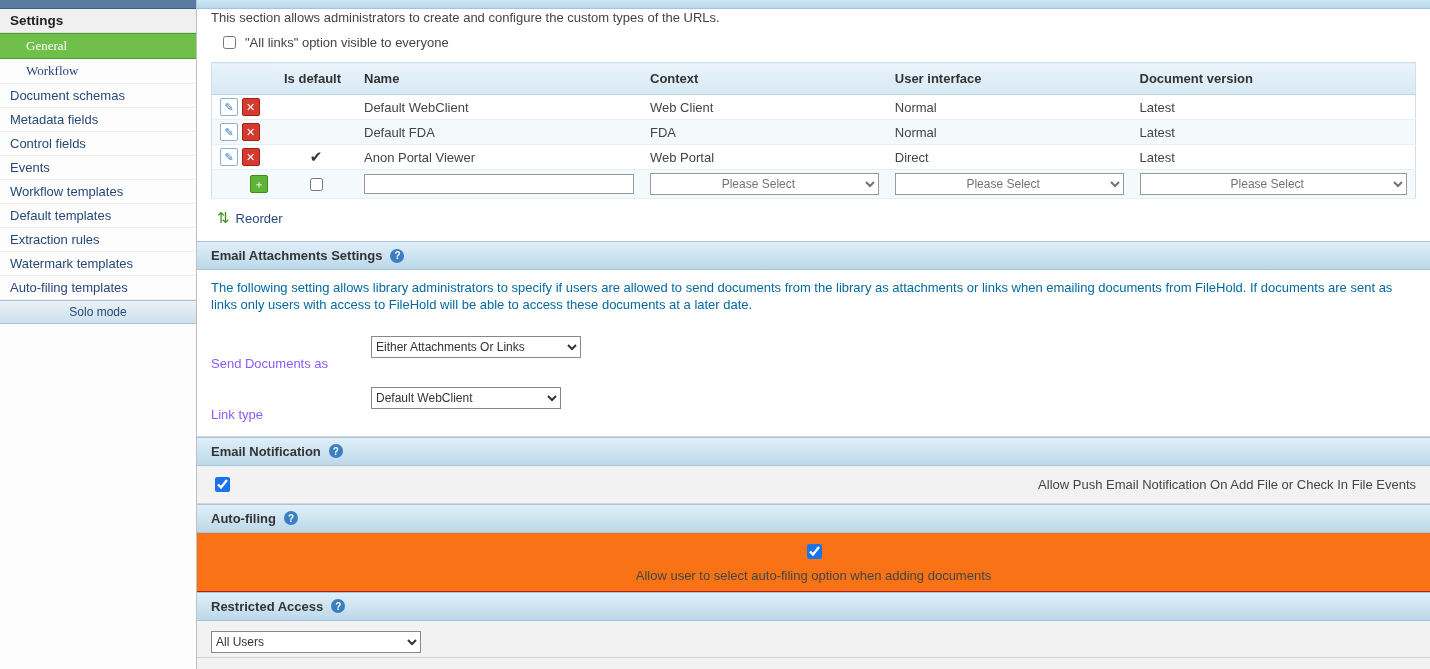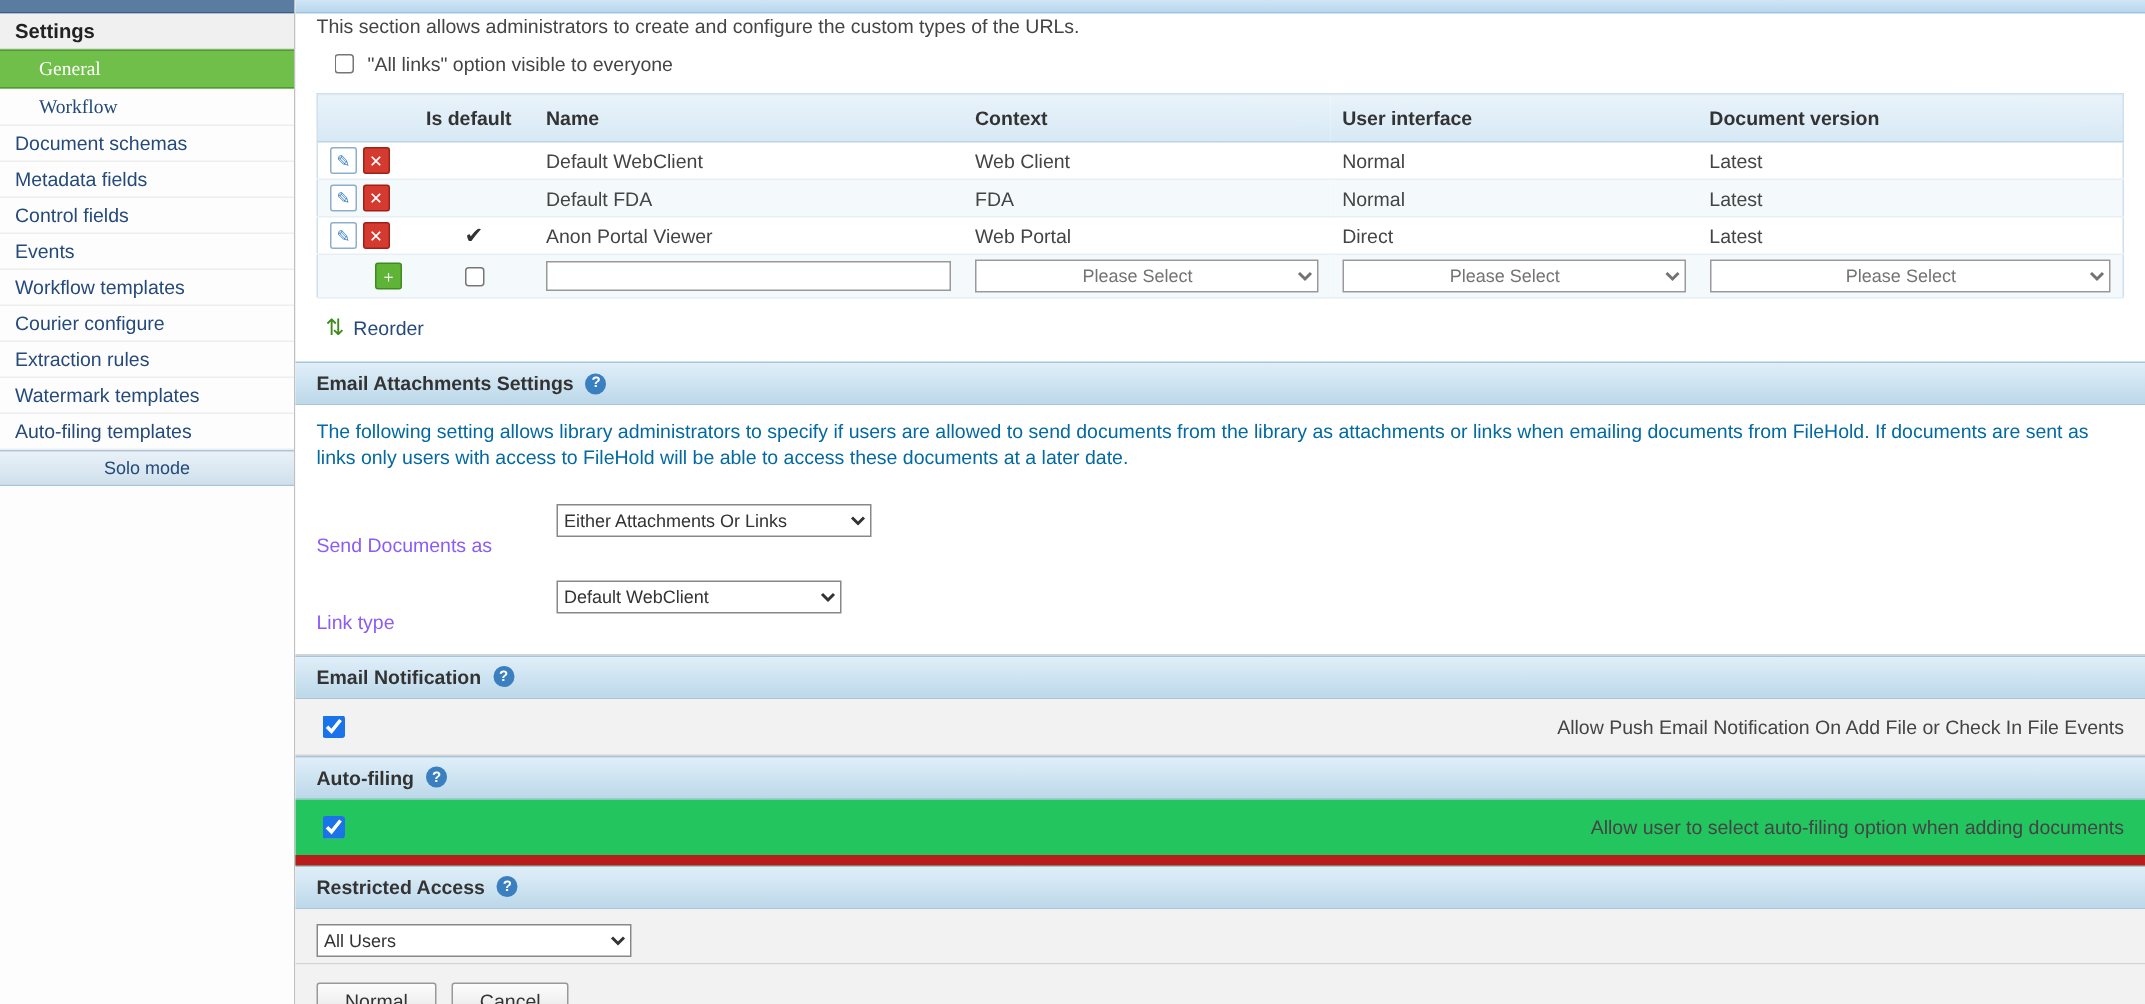--- a/index.html
+++ b/index.html
@@ -265,21 +265,21 @@
   <div class="sidebar">
     <div class="top-strip"></div>
     <div class="sidebar-heading">Settings</div>
     <div class="sidebar-item indent active"><span>General</span></div>
     <div class="sidebar-item indent"><span>Workflow</span></div>
     <div class="sidebar-item"><span>Document schemas</span></div>
     <div class="sidebar-item"><span>Metadata fields</span></div>
     <div class="sidebar-item"><span>Control fields</span></div>
     <div class="sidebar-item"><span>Events</span></div>
     <div class="sidebar-item"><span>Workflow templates</span></div>
-    <div class="sidebar-item"><span>Courier configure</span></div>
+    <div class="sidebar-item"><span>Default templates</span></div>
     <div class="sidebar-item"><span>Extraction rules</span></div>
     <div class="sidebar-item"><span>Watermark templates</span></div>
     <div class="sidebar-item"><span>Auto-filing templates</span></div>
     <div class="sidebar-solo"><span>Solo mode</span></div>
   </div>
 
   <div class="main">
     <div class="main-top-strip"></div>
 
     <div class="content">
@@ -373,21 +373,21 @@
       </div>
       <div class="check-line" style="background:#f2f2f2; border-bottom:1px solid #d4d4d4;">
         <input type="checkbox" class="big" checked="" style="">
         <span>Allow Push Email Notification On Add File or Check In File Events</span>
       </div>
 
       <div class="section-header">
         <span>Auto-filing</span>
         <span class="help-icon">?</span>
       </div>
-      <div class="check-line" style="background:#22c55e; border-bottom:7px solid #b91c1c; position:relative;">
+      <div class="check-line" style="background:#f97316; border-bottom:1px solid #b91c1c; position:relative;flex-direction:column;">
         <input type="checkbox" class="big" checked="" style="">
         <span>Allow user to select auto-filing option when adding documents</span>
 
       </div>
 
       <div class="section-header">
         <span>Restricted Access</span>
         <span class="help-icon">?</span>
       </div>
       <div class="section-body" style="padding-bottom:4px;">

